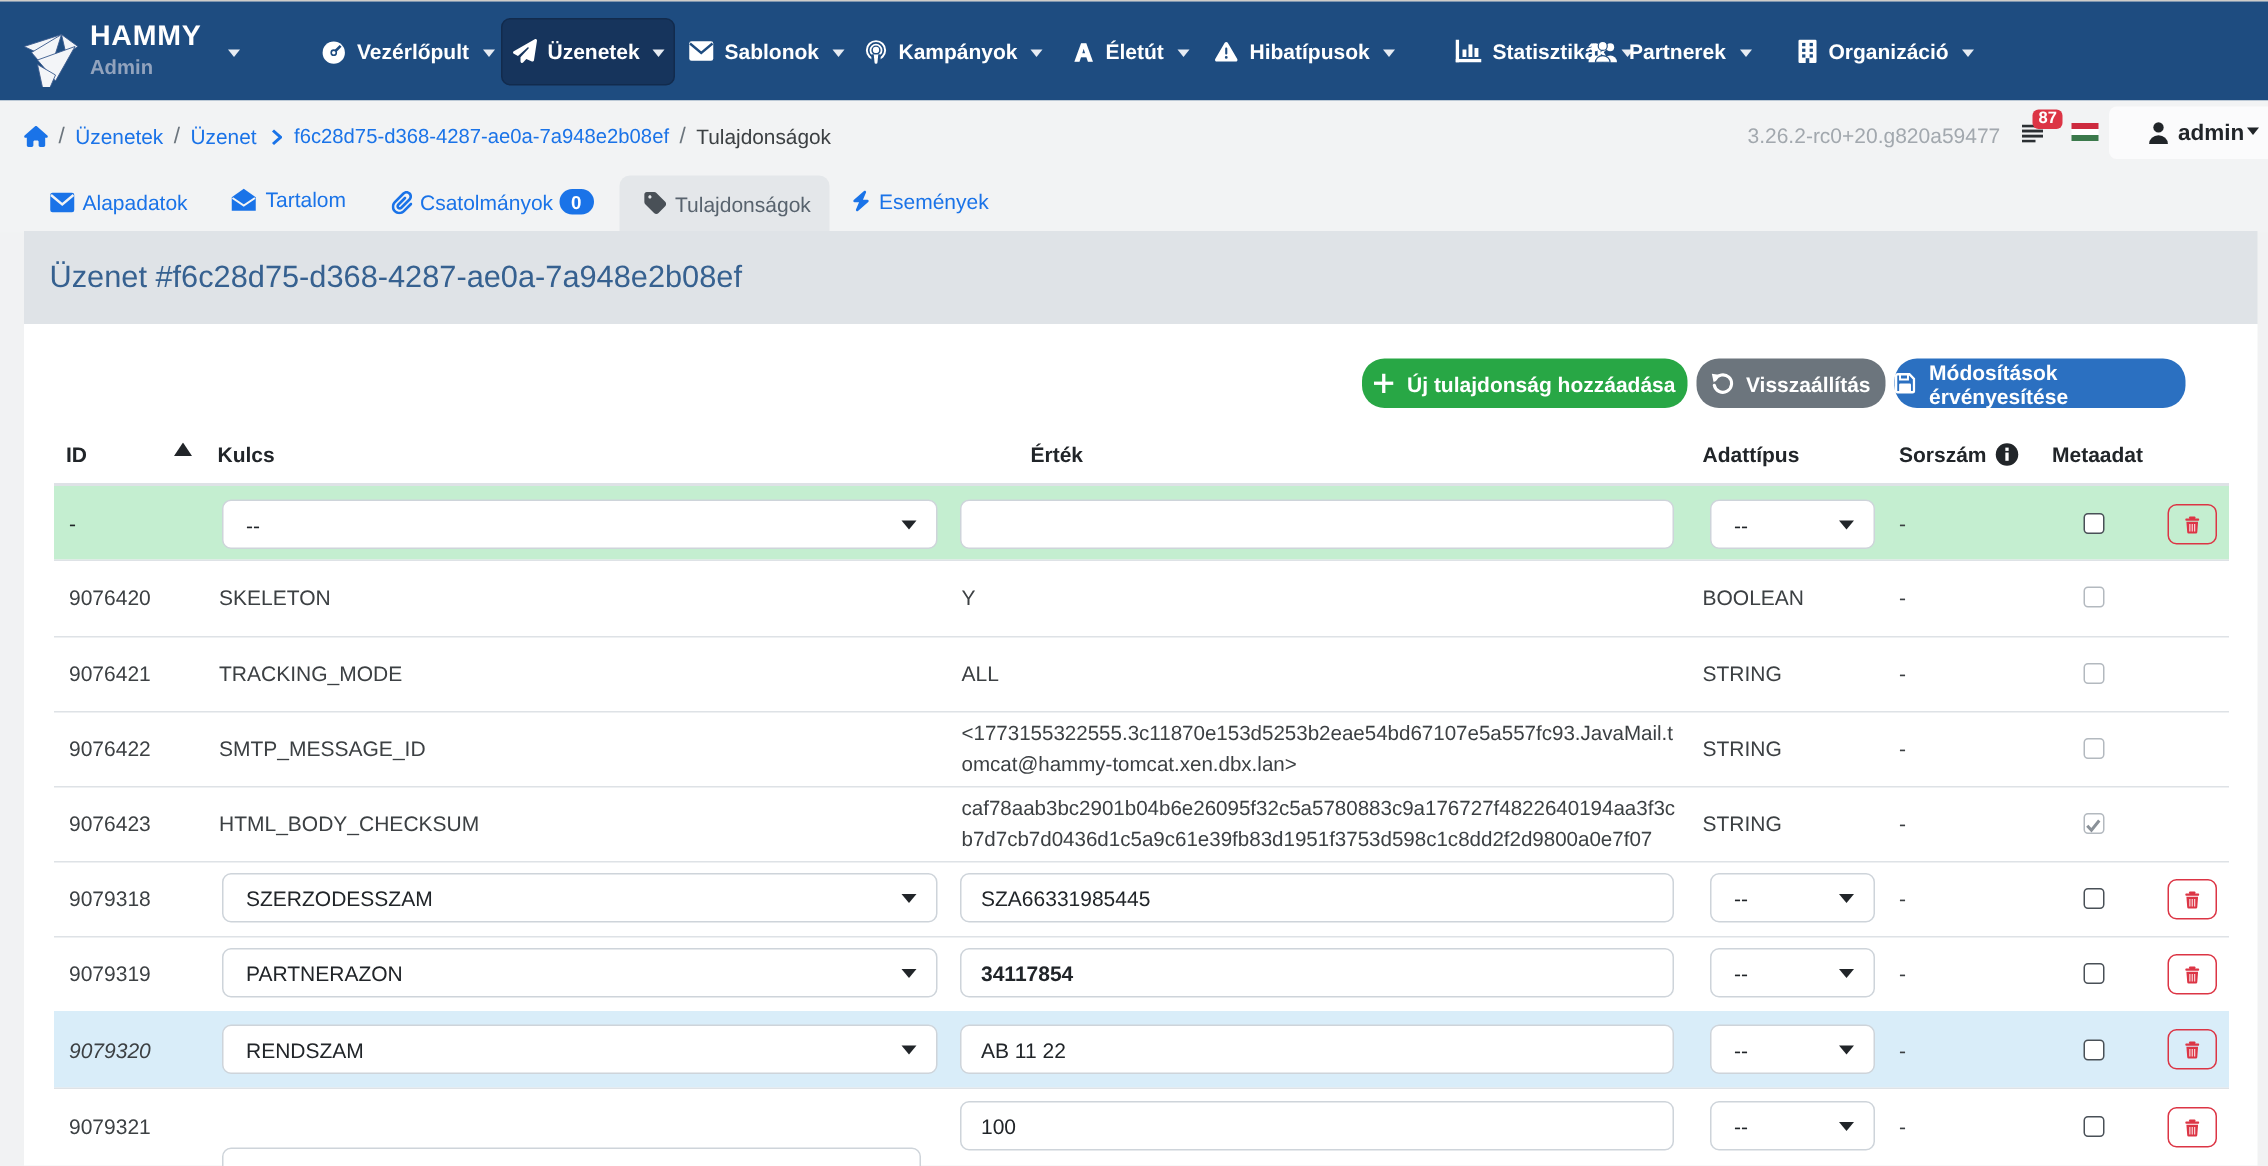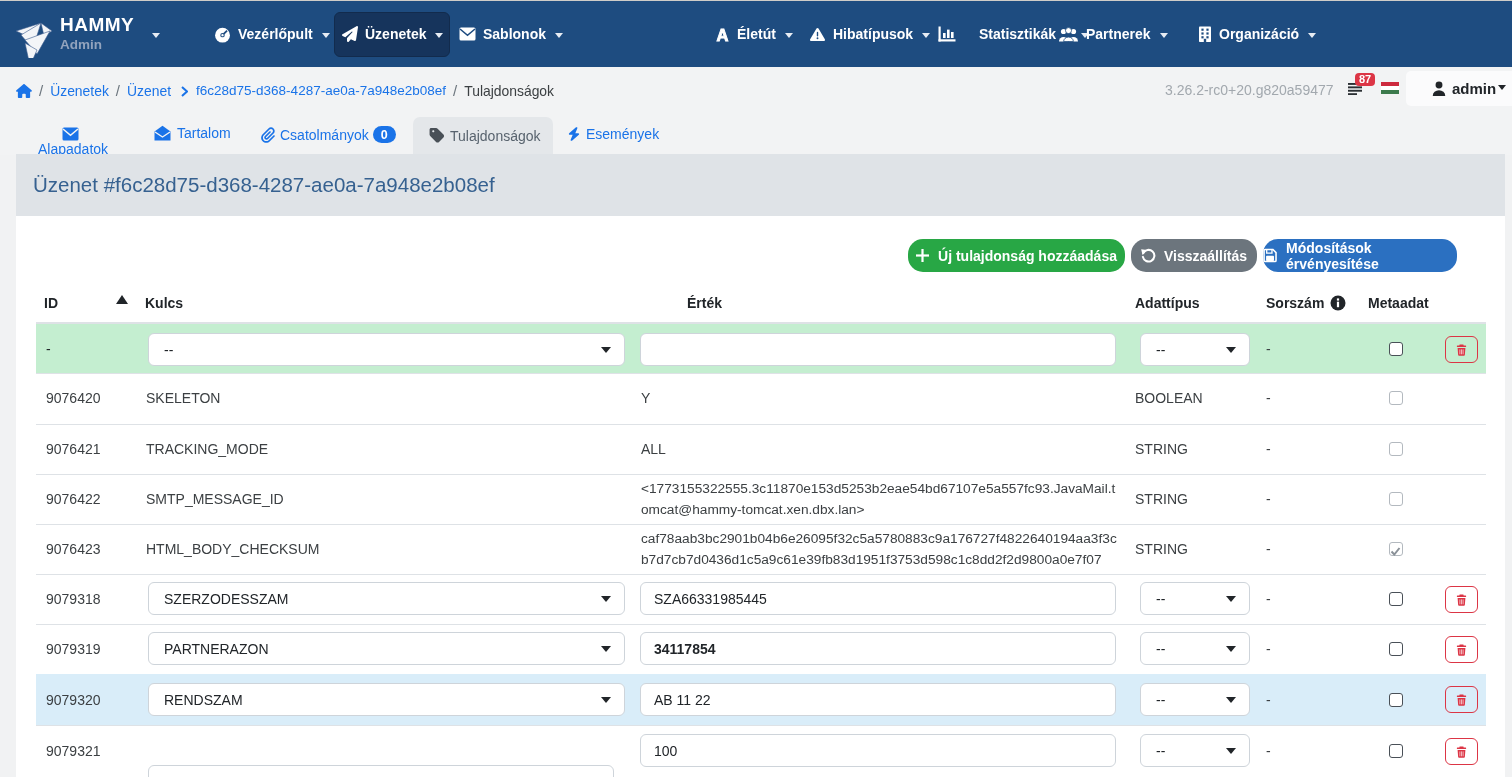--- a/index.html
+++ b/index.html
@@ -77,37 +77,49 @@
   </div>
   <div class="navitem" style="left:459px;">
     <span class="ico">
         <svg width="17" height="14" viewBox="0 0 17 14">
           <rect x="0.5" y="0.5" width="16" height="13" rx="1.5" fill="#fff"></rect>
           <polyline points="1,2 8.5,8.3 16,2" fill="none" stroke="#1e4c80" stroke-width="1.6"></polyline>
         </svg>
       </span>
     Sablonok<span class="caret"></span>
   </div>
+  <div class="navitem" style="left:576px;">
+    <span class="ico">
+        <svg width="16" height="17" viewBox="0 0 16 17">
+          <circle cx="8" cy="7.5" r="6.1" fill="none" stroke="#fff" stroke-width="1.3"></circle>
+          <circle cx="8" cy="7.5" r="3.7" fill="none" stroke="#fff" stroke-width="1.2"></circle>
+          <rect x="4.9" y="10.2" width="6.2" height="4.5" fill="#1e4c80"></rect>
+          <circle cx="8" cy="7.3" r="2.1" fill="#fff"></circle>
+          <path d="M6.5 10.3 h3 l-0.5 5.2 a1 1 0 0 1 -2 0 Z" fill="#fff"></path>
+        </svg>
+      </span>
+    Kampányok<span class="caret"></span>
+  </div>
   <div class="navitem" style="left:715px;">
     <span class="ico">
         <svg width="15" height="15" viewBox="0 0 15 15">
           <text x="7.5" y="13.5" text-anchor="middle" font-family="Liberation Sans" font-size="16.5" font-weight="bold" fill="#fff" stroke="#fff" stroke-width="0.9">A</text>
         </svg>
       </span>
     Életút<span class="caret"></span>
   </div>
   <div class="navitem" style="left:809px;">
     <span class="ico">
         <svg width="17" height="15" viewBox="0 0 512 512">
           <path fill="#fff" fill-rule="evenodd" d="M256 32c14.2 0 27.3 7.5 34.5 19.8l216 368c7.3 12.4 7.3 27.7 .2 40.1S486.3 480 472 480H40c-14.3 0-27.6-7.7-34.7-20.1s-7-27.8 .2-40.1l216-368C228.7 39.5 241.8 32 256 32zm0 128c-13.3 0-24 10.7-24 24V296c0 13.3 10.7 24 24 24s24-10.7 24-24V184c0-13.3-10.7-24-24-24zm32 224a32 32 0 1 0 -64 0 32 32 0 1 0 64 0z"></path>
         </svg>
       </span>
     Hibatípusok<span class="caret"></span>
   </div>
-  <div class="navitem" style="left:938px;gap:16px;">
+  <div class="navitem" style="left:970px;">
     <span class="ico">
         <svg width="18" height="16" viewBox="0 0 18 16">
           <rect x="0.5" y="0.5" width="2.2" height="15" fill="#fff"></rect>
           <rect x="0.5" y="13.3" width="17" height="2.2" fill="#fff"></rect>
           <rect x="5" y="7" width="2.6" height="5" fill="#fff"></rect>
           <rect x="9" y="3.6" width="2.6" height="8.4" fill="#fff"></rect>
           <rect x="13" y="6" width="2.6" height="6" fill="#fff"></rect>
         </svg>
       </span>
     Statisztikák<span class="caret"></span>
@@ -179,21 +191,21 @@
 <div id="adminbox">
   <svg class="abs" style="left:26px; top:10px;" width="14" height="15" viewBox="0 0 15 16">
       <circle cx="7.5" cy="4.2" r="3.7" fill="#212529"></circle>
       <path d="M0.8 16 a6.7 6.2 0 0 1 13.4 0 Z" fill="#212529"></path>
     </svg>
   <div class="abs" style="left:46px; top:9px; font-size:15px; font-weight:bold; color:#212529;">admin</div>
   <div class="caret" style="position:absolute; left:92px; top:14px; margin:0; border-top-color:#212529;"></div>
 </div>
 <div id="tabs">
   <div class="abs" style="left:413px; top:117px; width:140px; height:37px; background:#e4e7ea; border-radius:7px 7px 0 0;"></div>
-  <div class="abs" style="left:33px; top:127px; display:flex; align-items:center;flex-direction:column;">
+  <div class="abs" style="left:33px; top:127px; display:flex; align-items:center;">
     <svg width="17" height="14" viewBox="0 0 17 14">
         <rect x="0.5" y="0.5" width="16" height="13" rx="1.5" fill="#1a73e8"></rect>
         <polyline points="1,2 8.5,8.3 16,2" fill="none" stroke="#f2f3f4" stroke-width="1.6"></polyline>
       </svg>
     <span class="blue" style="font-size:14px; margin-left:5px;">Alapadatok</span>
   </div>
   <div class="abs" style="left:154px; top:125px; display:flex; align-items:center;">
     <svg width="17" height="16" viewBox="0 0 17 16">
         <path fill="#1a73e8" d="M0.5 6.5 L8.5 0.8 L16.5 6.5 V15.5 H0.5 Z"></path>
         <polyline points="1,7 8.5,12 16,7" fill="none" stroke="#f2f3f4" stroke-width="1.4"></polyline>
@@ -359,21 +371,21 @@
         <g stroke="#f8d7da" stroke-width="0.8">
           <line x1="3.9" y1="5.4" x2="3.9" y2="10.3"></line>
           <line x1="5.5" y1="5.4" x2="5.5" y2="10.3"></line>
           <line x1="7.1" y1="5.4" x2="7.1" y2="10.3"></line>
         </g>
       </svg>
   </div>
   <div class="row-border" style="top:674px;"></div>
 
   <div class="abs" style="left:36px; top:674px; width:1450px; height:51px; background:#d9edf9;"></div>
-  <div class="cell" style="left:46px; top:692px;">9079320</div>
+  <div class="cell" style="left:46px; top:692px;font-style:italic;">9079320</div>
   <div class="select" style="left:148px; top:683px; width:477px;">RENDSZAM<span class="sc"></span></div>
   <div class="input" style="left:640px; top:683px; width:476px;">AB 11 22</div>
   <div class="select" style="left:1140px; top:683px; width:110px;">--<span class="sc"></span></div>
   <div class="cell" style="left:1266px; top:692px;">-</div>
   <div class="cb" style="left:1389px; top:693px;"></div>
   <div class="delbtn" style="left:1445px; top:686px;">
     <svg width="11" height="12" viewBox="0 0 11 12">
         <g fill="#dc3545">
           <rect x="3.4" y="0.4" width="4.2" height="1.6" rx="0.5"></rect>
           <rect x="0.9" y="1.6" width="9.2" height="1.5" rx="0.5"></rect>

